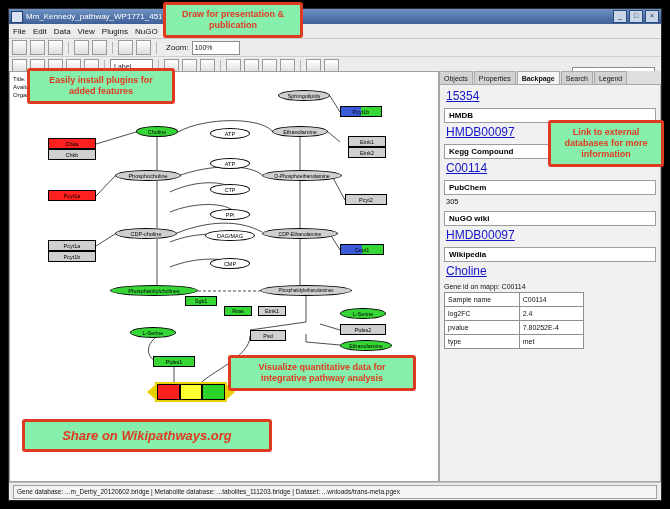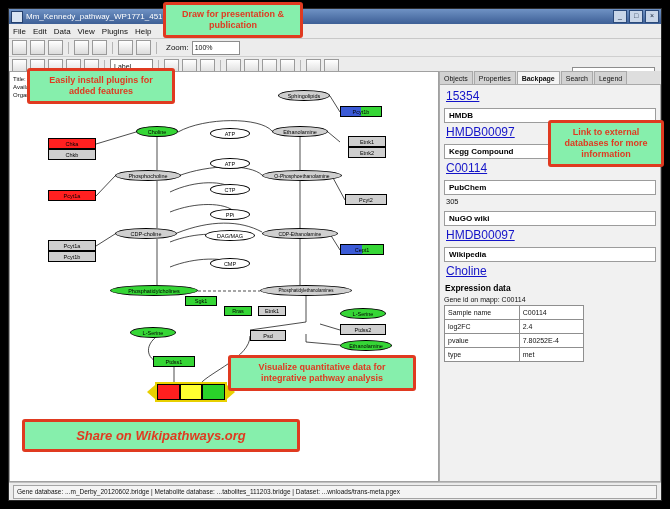--- a/index.html
+++ b/index.html
@@ -115,21 +115,21 @@
       <span class="tb-btn">×</span>
     </span>
   </div>
 
   <div class="menubar">
     <span>File</span>
     <span>Edit</span>
     <span>Data</span>
     <span>View</span>
     <span>Plugins</span>
-    <span>Help</span>
+    <span>NuGO</span>
   </div>
 
   <div class="toolbar">
     <span class="tbtn sq"></span>
     <span class="tbtn sq"></span>
     <span class="tbtn sq"></span>
     <span class="sep"></span>
     <span class="tbtn sq"></span>
     <span class="tbtn sq"></span>
     <span class="sep"></span>
@@ -268,21 +268,20 @@
 
         <div class="sec-head">PubChem</div>
         <span class="sec-text">305</span>
 
         <div class="sec-head">NuGO wiki</div>
         <a class="sec-link" href="#">HMDB00097</a>
 
         <div class="sec-head">Wikipedia</div>
         <a class="sec-link" href="#">Choline</a>
 
-        <div class="exp-title">Expression data</div>
         <div class="geneid">Gene id on mapp: C00114</div>
         <table class="exp">
           <tbody>
               <tr>
             <td>Sample name</td>
             <td>C00114</td>
           </tr>
           <tr>
             <td>log2FC</td>
             <td>2.4</td>
@@ -304,13 +303,13 @@
   <div class="status">
     <span class="sbox">Gene database: ...m_Derby_20120602.bridge | Metabolite database: ...tabolites_111203.bridge | Dataset: ...wnloads/trans-meta.pgex</span>
   </div>
 
 </div>
 
 <div class="callout" style="left:163px;top:2px;width:140px;">Draw for presentation &amp; publication</div>
 <div class="callout" style="left:27px;top:68px;width:148px;">Easily install plugins for added features</div>
 <div class="callout" style="left:548px;top:120px;width:116px;">Link  to external databases  for more information</div>
 <div class="callout" style="left:228px;top:355px;width:188px;">Visualize quantitative data  for integrative pathway analysis</div>
-<div class="callout big" style="left:22px;top:419px;width:278px;padding:6px 4px;">Share on Wikipathways.org</div>
+<div class="callout big" style="left:22px;top:419px;width:250px;padding:6px 4px;">Share on Wikipathways.org</div>
 
 </body></html>

